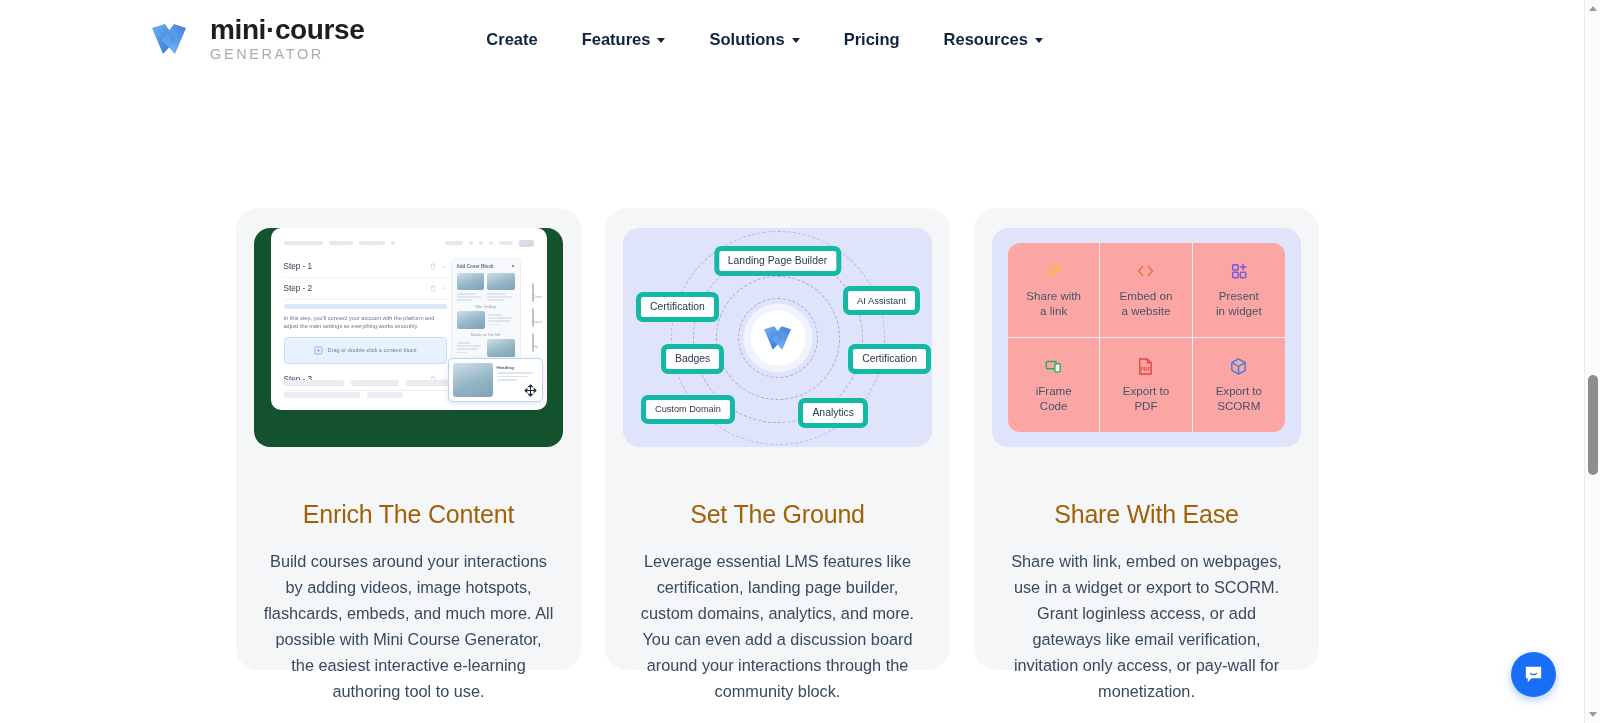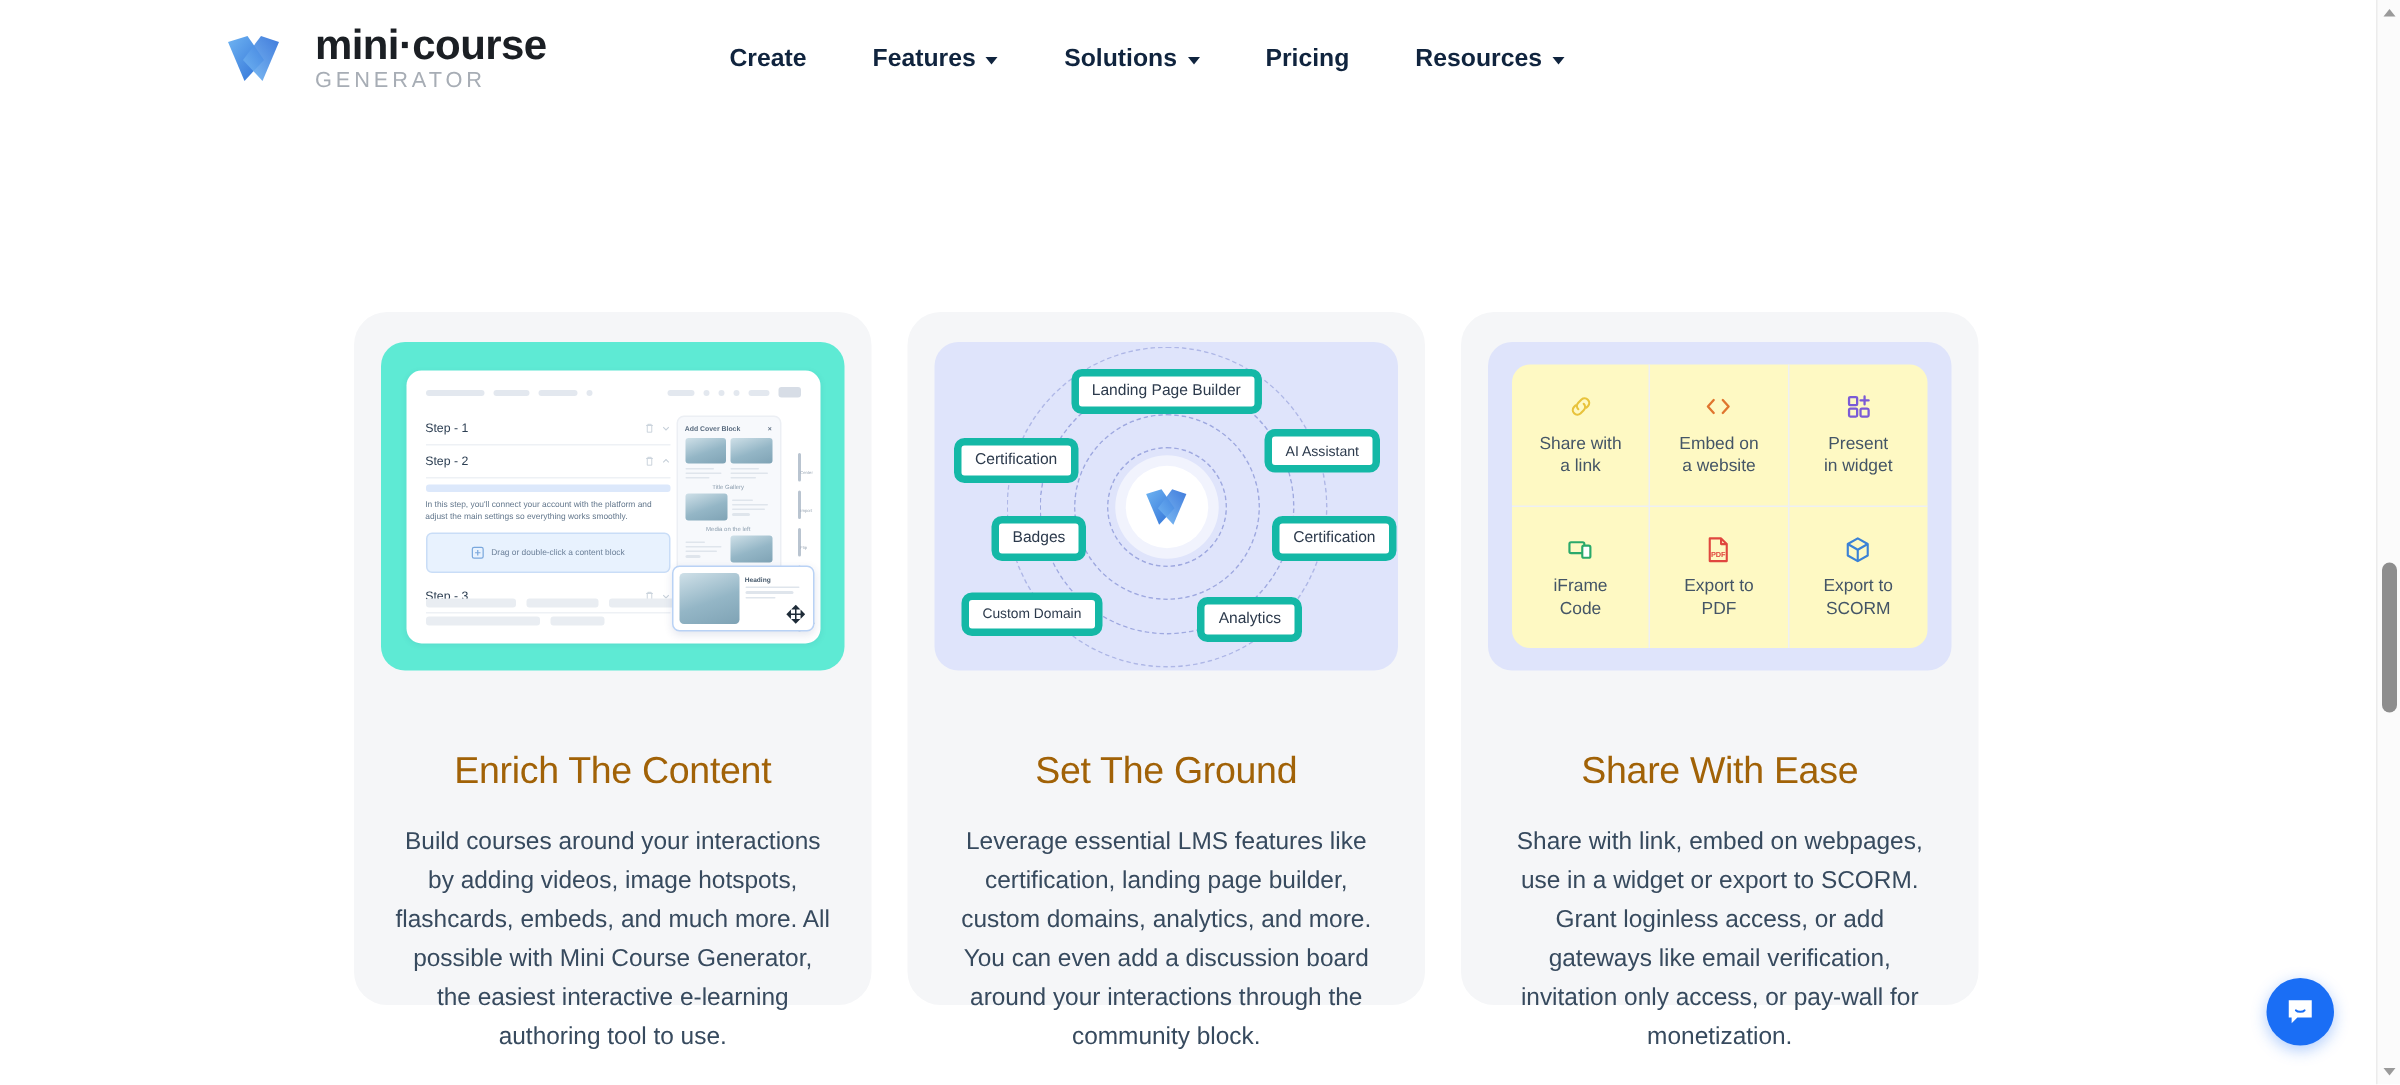--- a/index.html
+++ b/index.html
@@ -97,21 +97,21 @@
     text-align: center; letter-spacing: -0.2px;
   }
   .card-body {
     margin-top: 19px;
     font-size: 16.3px; line-height: 26px;
     color: #374a5e; text-align: center;
     padding: 0 7px;
   }
 
   
-  .art1 { background: #5eead4; display: flex; align-items: center; justify-content: center; }
+  .art1 { background: #14532d; display: flex; justify-content: center; }
   .editor {
     width: 276px; height: 182px; background: #ffffff;
     border-radius: 10px; position: relative; overflow: hidden;
     box-shadow: 0 1px 4px rgba(40,60,110,.08);
   }
   .ed-topbar { position: absolute; top: 11px; left: 13px; right: 12px; height: 8px; display: flex; align-items: center; gap: 6px; }
   .bar { height: 4px; border-radius: 2px; background: #e3e8ef; }
   .ed-body { position: absolute; top: 28px; left: 13px; width: 163px; }
   .step-row {
     display: flex; align-items: center; justify-content: space-between;
@@ -173,21 +173,21 @@
   .pill {
     position: absolute; background: #ffffff;
     border: 5px solid #14b8a6; border-radius: 7px;
     font-size: 10.4px; color: #2c3a4c; white-space: nowrap;
     padding: 5px 9px; line-height: 1; text-align: center;
   }
 
   
   .art3 { background: #dfe4fb; display: flex; align-items: center; justify-content: center; }
   .share-box {
-    width: 277px; height: 189px; background: #fef9c3; border-radius: 12px;
+    width: 277px; height: 189px; background: #fca5a5; border-radius: 12px;
     display: grid; grid-template-columns: 1fr 1fr 1fr; grid-template-rows: 1fr 1fr;
   }
   .share-cell {
     display: flex; flex-direction: column; align-items: center; justify-content: center;
     gap: 7px; text-align: center;
     font-size: 11.6px; color: #445566; line-height: 15px;
   }
   .share-cell:nth-child(1),.share-cell:nth-child(2),.share-cell:nth-child(3){ border-bottom: 1px solid #eef0f4; }
   .share-cell:nth-child(1),.share-cell:nth-child(4){ border-right: 1px solid #eef0f4; }
   .share-cell:nth-child(2),.share-cell:nth-child(5){ border-right: 1px solid #eef0f4; }

